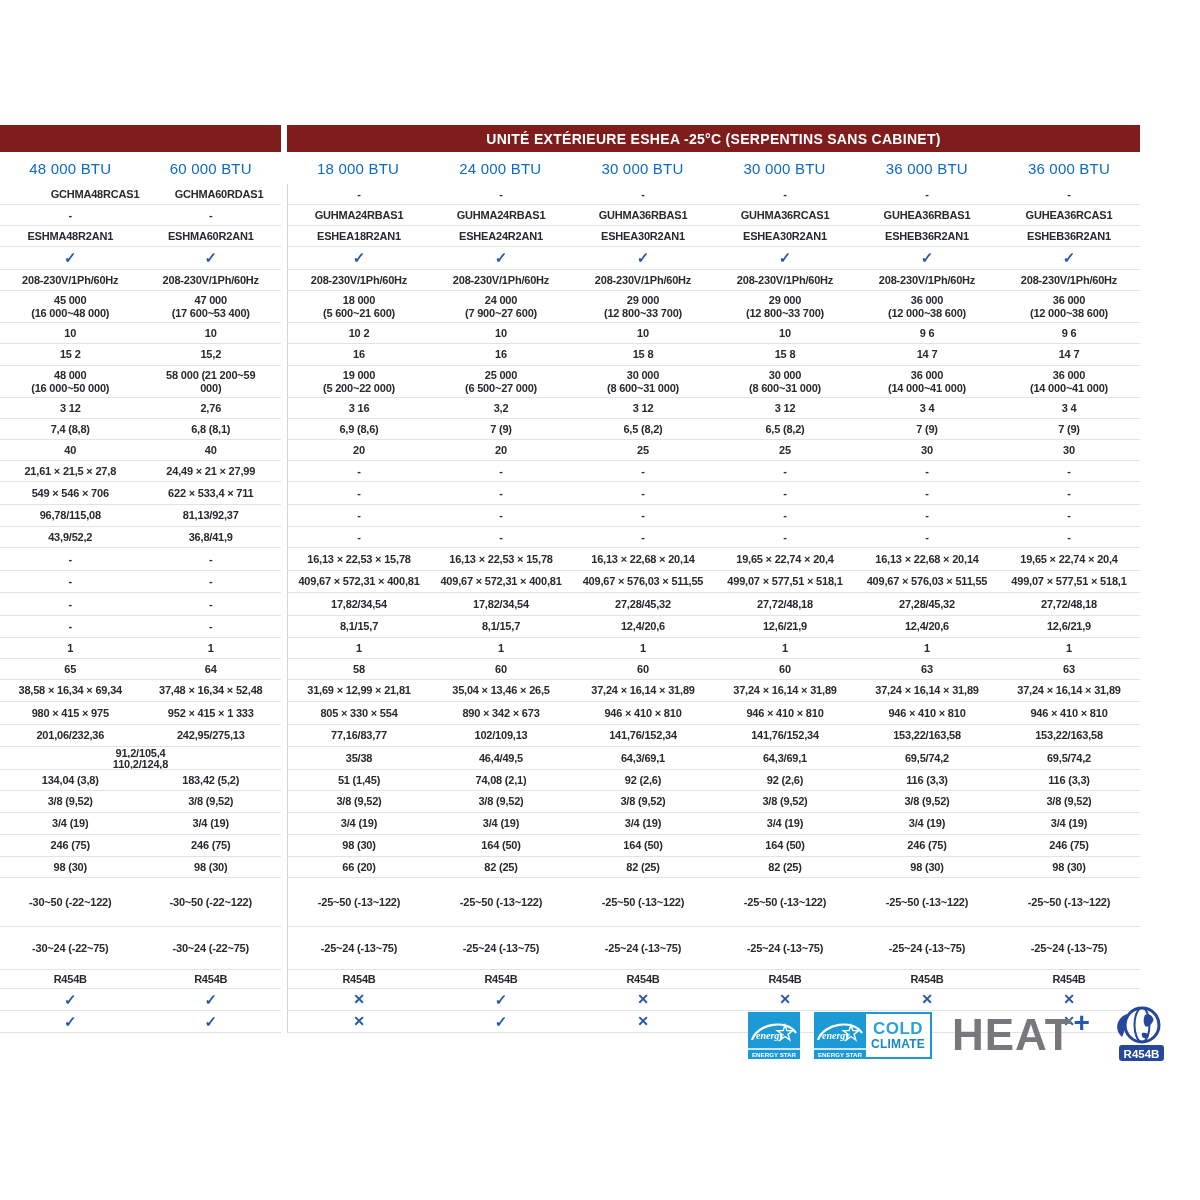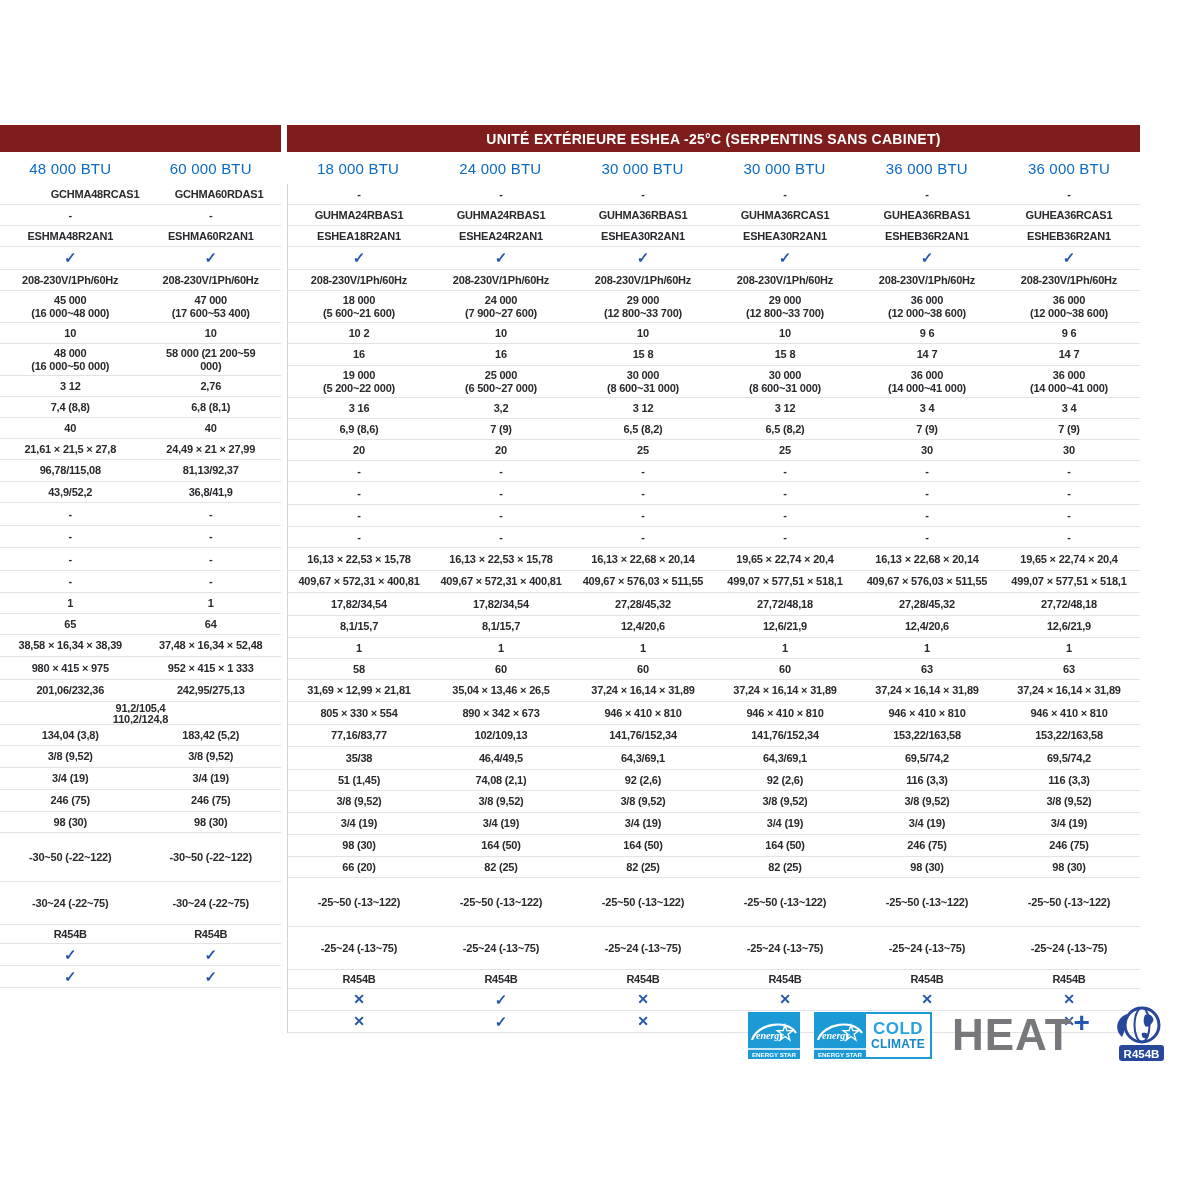--- a/index.html
+++ b/index.html
@@ -78,20 +78,24 @@
       <div class="trow" style="height: 31px;">
         <div class="cell">45 000
 (16 000~48 000)</div>
         <div class="cell">47 000
 (17 600~53 400)</div>
       </div>
       <div class="trow" style="height: 20px;">
         <div class="cell">10</div>
         <div class="cell">10</div>
       </div>
+      <div class="trow" style="height: 21px;">
+        <div class="cell">15 2</div>
+        <div class="cell">15,2</div>
+      </div>
       <div class="trow" style="height: 31px;">
         <div class="cell">48 000
 (16 000~50 000)</div>
         <div class="cell">58 000 (21 200~59
 000)</div>
       </div>
       <div class="trow" style="height: 20px;">
         <div class="cell">3 12</div>
         <div class="cell">2,76</div>
       </div>
@@ -100,20 +104,24 @@
         <div class="cell">6,8 (8,1)</div>
       </div>
       <div class="trow" style="height: 20px;">
         <div class="cell">40</div>
         <div class="cell">40</div>
       </div>
       <div class="trow" style="height: 20px;">
         <div class="cell">21,61 × 21,5 × 27,8</div>
         <div class="cell">24,49 × 21 × 27,99</div>
       </div>
+      <div class="trow" style="height: 22px;">
+        <div class="cell">549 × 546 × 706</div>
+        <div class="cell">622 × 533,4 × 711</div>
+      </div>
       <div class="trow" style="height: 21px;">
         <div class="cell">96,78/115,08</div>
         <div class="cell">81,13/92,37</div>
       </div>
       <div class="trow" style="height: 20px;">
         <div class="cell">43,9/52,2</div>
         <div class="cell">36,8/41,9</div>
       </div>
       <div class="trow" style="height: 22px;">
         <div class="cell">-</div>
@@ -133,21 +141,21 @@
       </div>
       <div class="trow" style="height: 20px;">
         <div class="cell">1</div>
         <div class="cell">1</div>
       </div>
       <div class="trow" style="height: 20px;">
         <div class="cell">65</div>
         <div class="cell">64</div>
       </div>
       <div class="trow" style="height: 21px;">
-        <div class="cell">38,58 × 16,34 × 38,39</div>
+        <div class="cell">38,58 × 16,34 × 69,34</div>
         <div class="cell">37,48 × 16,34 × 52,48</div>
       </div>
       <div class="trow" style="height: 22px;">
         <div class="cell">980 × 415 × 975</div>
         <div class="cell">952 × 415 × 1 333</div>
       </div>
       <div class="trow" style="height: 21px;">
         <div class="cell">201,06/232,36</div>
         <div class="cell">242,95/275,13</div>
       </div>

